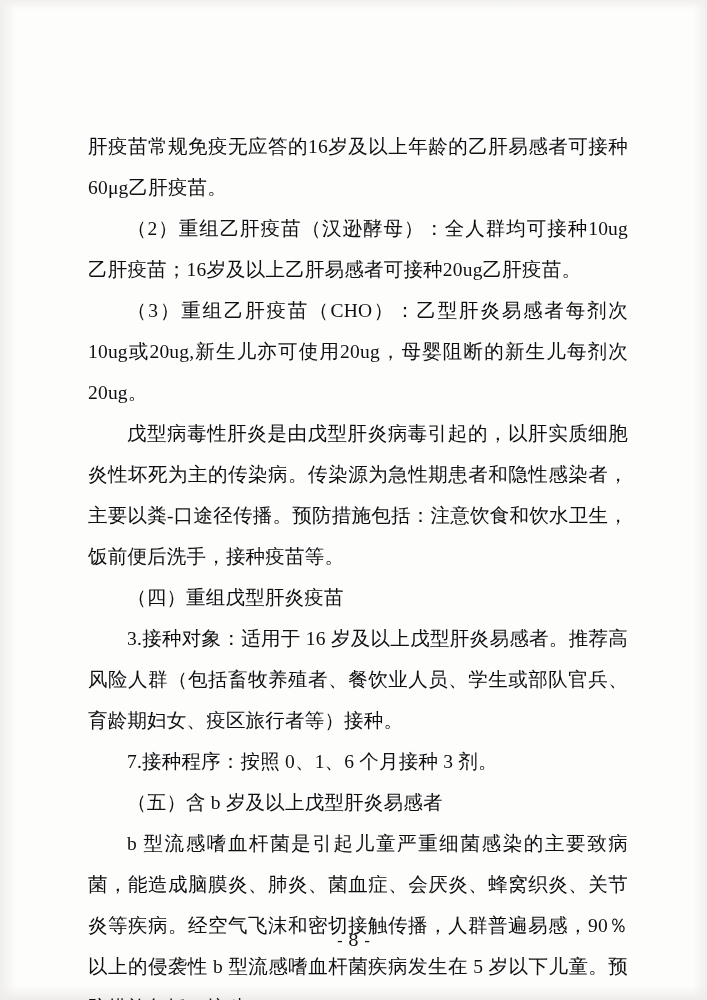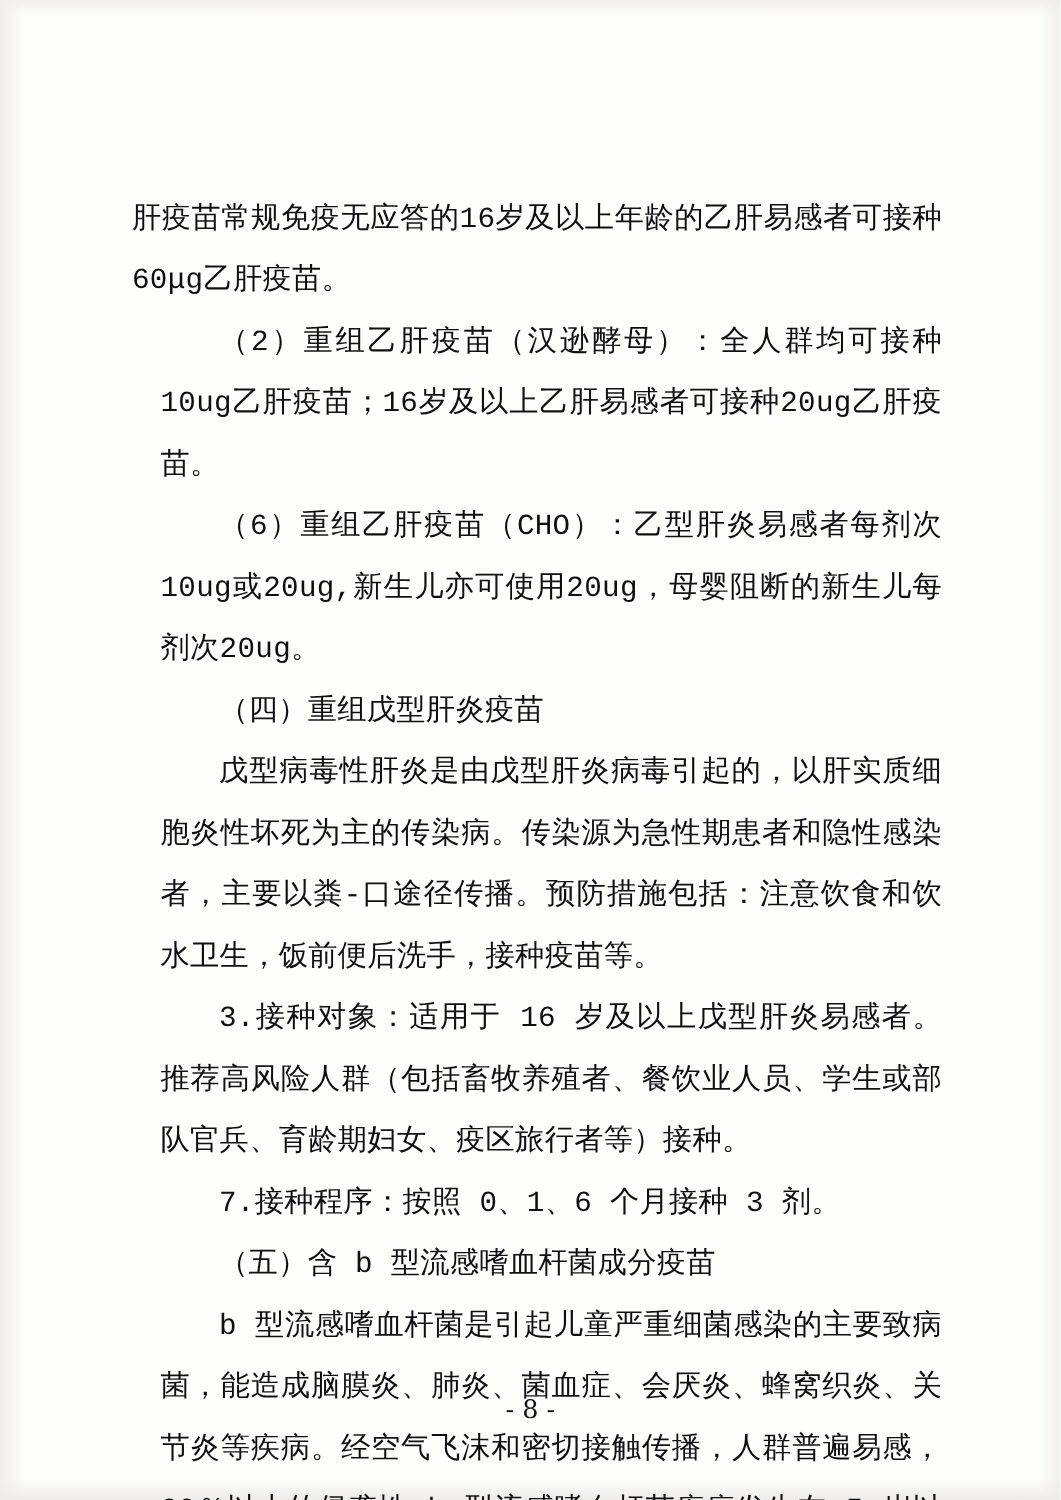--- a/index.html
+++ b/index.html
@@ -27,25 +27,24 @@
     width: 540px;
   }
   .para {
     font-size: 19.5px;
     line-height: 41px;
     color: #0f0f12;
     text-align: justify;
     text-justify: inter-ideograph;
     margin: 0;
     letter-spacing: 0.2px;
-    font-family: Liberation Mono, monospace;
+    font-family: Liberation Serif, serif;
   }
   .indent {
     text-indent: 2em;
-    margin-left: 19px;
   }
   .page-number {
     position: absolute;
     left: 0;
     right: 0;
     top: 930px;
     text-align: center;
     font-size: 17px;
     color: #131316;
     font-family: "DejaVu Serif", "Liberation Serif", serif;
@@ -77,23 +76,23 @@
 
 <div class="page">
   <div class="edge-left"></div>
   <div class="edge-top"></div>
   <div class="edge-right"></div>
   <div class="edge-bottom"></div>
 
   <div class="content">
     <p class="para">肝疫苗常规免疫无应答的16岁及以上年龄的乙肝易感者可接种60μg乙肝疫苗。</p>
     <p class="para indent">（2）重组乙肝疫苗（汉逊酵母）：全人群均可接种10ug乙肝疫苗；16岁及以上乙肝易感者可接种20ug乙肝疫苗。</p>
-    <p class="para indent">（6）重组乙肝疫苗（CHO）：乙型肝炎易感者每剂次10ug或20ug,新生儿亦可使用20ug，母婴阻断的新生儿每剂次20ug。</p>
+    <p class="para indent">（3）重组乙肝疫苗（CHO）：乙型肝炎易感者每剂次10ug或20ug,新生儿亦可使用20ug，母婴阻断的新生儿每剂次20ug。</p>
+    <p class="para indent">戊型病毒性肝炎是由戊型肝炎病毒引起的，以肝实质细胞炎性坏死为主的传染病。传染源为急性期患者和隐性感染者，主要以粪-口途径传播。预防措施包括：注意饮食和饮水卫生，饭前便后洗手，接种疫苗等。</p>
     <p class="para indent">（四）重组戊型肝炎疫苗</p>
-    <p class="para indent">戊型病毒性肝炎是由戊型肝炎病毒引起的，以肝实质细胞炎性坏死为主的传染病。传染源为急性期患者和隐性感染者，主要以粪-口途径传播。预防措施包括：注意饮食和饮水卫生，饭前便后洗手，接种疫苗等。</p>
     <p class="para indent">3.接种对象：适用于 16 岁及以上戊型肝炎易感者。推荐高风险人群（包括畜牧养殖者、餐饮业人员、学生或部队官兵、育龄期妇女、疫区旅行者等）接种。</p>
     <p class="para indent">7.接种程序：按照 0、1、6 个月接种 3 剂。</p>
-    <p class="para indent">（五）含 b 型流感嗜血杆菌成分疫苗</p>
+    <p class="para indent">（五）含 b 岁及以上戊型肝炎易感者</p>
     <p class="para indent">b 型流感嗜血杆菌是引起儿童严重细菌感染的主要致病菌，能造成脑膜炎、肺炎、菌血症、会厌炎、蜂窝织炎、关节炎等疾病。经空气飞沫和密切接触传播，人群普遍易感，90％以上的侵袭性 b 型流感嗜血杆菌疾病发生在 5 岁以下儿童。预防措施包括：接种</p>
   </div>
 
   <div class="page-number">- 8 -</div>
 </div>
 
 </body></html>

